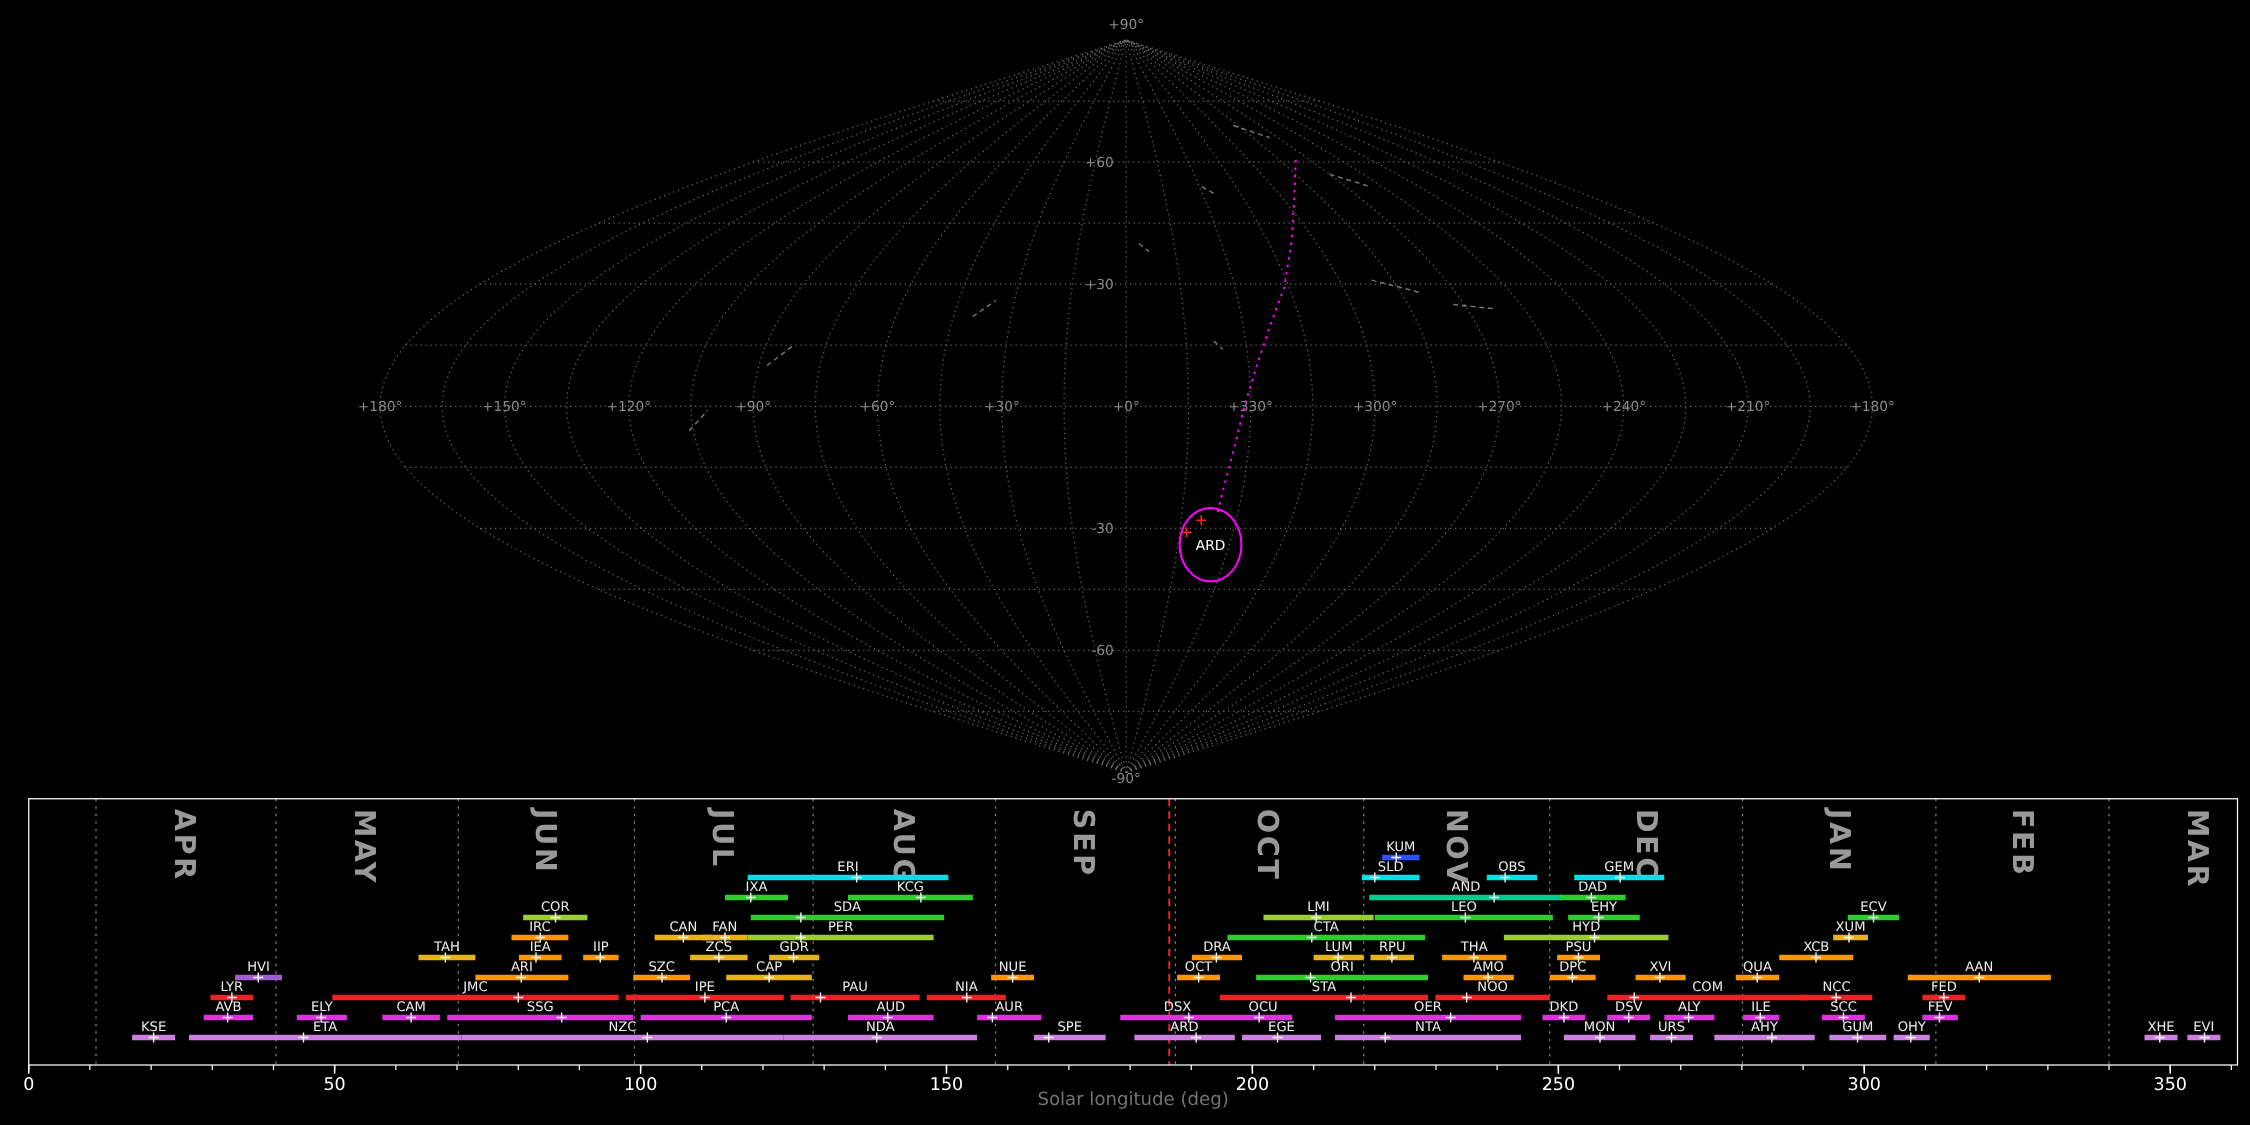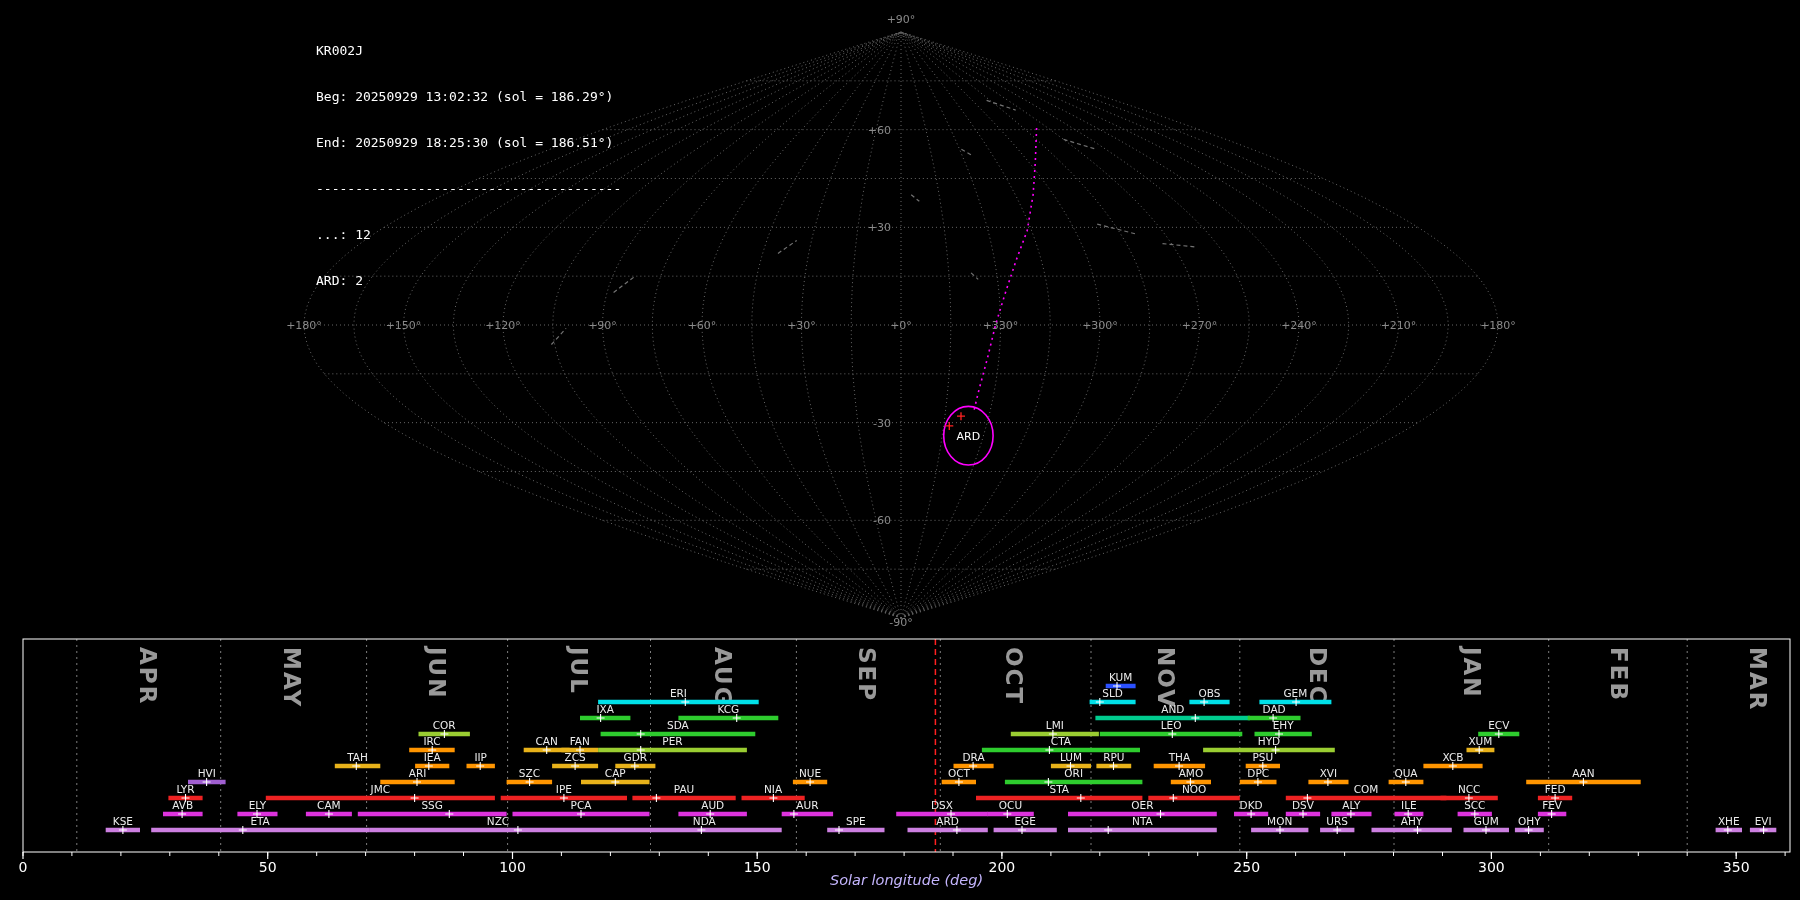--- a/index.html
+++ b/index.html
@@ -10,21 +10,21 @@
   #tl-svg{top:630px;}
   svg text{font-family:"DejaVu Sans",sans-serif;}
   .grid{stroke:#676767;stroke-width:1;stroke-dasharray:1 3;fill:none;}
   .trail{stroke:#9a9a9a;stroke-width:1.2;stroke-dasharray:4 3;opacity:.75;}
   .maplbl{fill:#8a8a8a;font-size:11px;}
   .mgrid{stroke:#7d7d7d;stroke-dasharray:2 4;stroke-width:1;}
   .month{fill:#999;font-size:23px;font-weight:bold;letter-spacing:2px;}
   .info-panel{position:absolute;left:316px;top:12px;color:#fff;
     font-family:"DejaVu Sans Mono",monospace;font-size:13px;line-height:1.18;white-space:pre;}
   .xlabel{position:absolute;left:23px;top:872px;width:1767px;text-align:center;
-    color:#c4b5fd;font-size:14.5px;font-style:italic;}
+    color:#737373;font-size:14.5px;}
 </style>
 </head>
 <body>
 
 <div class="screen">
   <svg id="sky-svg" width="1800" height="630">
       <line x1="746.4850300737951" y1="569.1666666666667" x2="1055.514969926205" y2="569.1666666666667" class="grid"></line>
       <line x1="602.5" y1="520.3333333333333" x2="1199.5" y2="520.3333333333333" class="grid"></line>
       <line x1="478.8572516316311" y1="471.5" x2="1323.142748368369" y2="471.5" class="grid"></line>
       <line x1="383.98283394069006" y1="422.66666666666663" x2="1418.01716605931" y2="422.66666666666663" class="grid"></line>
@@ -89,28 +89,20 @@
       <line x1="551.4" y1="344.5" x2="566.1" y2="328.3" class="trail" stroke="#9a9a9a"></line>
       <line x1="613.6" y1="292.4" x2="635.1" y2="276.2" class="trail" stroke="#9a9a9a"></line>
       <line x1="778.0" y1="253.4" x2="796.7" y2="240.4" class="trail" stroke="#9a9a9a"></line>
       <polyline points="1036.6,128.0 1035.3,162.2 1033.1,194.8 1027.2,230.6 1016.3,259.9 1005.5,292.4 995.5,325.0 987.6,357.6 978.9,390.1 973.4,412.9" fill="none" stroke="#ff00ff" stroke-width="1.6" stroke-dasharray="2 4"></polyline>
       <ellipse cx="968.4" cy="435.7" rx="24.7" ry="29.3" fill="none" stroke="#ff00ff" stroke-width="1.6"></ellipse>
       <text x="968.4" y="439.7" fill="#fff" font-size="11" text-anchor="middle">ARD</text>
       <path d="M945.3 425.9H953.3M949.3 421.9V429.9" stroke="#ff2222" stroke-width="1.3" fill="none"></path>
       <path d="M957.0 416.2H965.0M961.0 412.2V420.2" stroke="#ff2222" stroke-width="1.3" fill="none"></path>
     </svg>
 
-  <div class="info-panel">
-    <div>KR002J</div>
-    <div>Beg: 20250929 13:02:32 (sol = 186.29°)</div>
-    <div>End: 20250929 18:25:30 (sol = 186.51°)</div>
-    <div>---------------------------------------</div>
-    <div>...: 12</div>
-    <div>ARD: 2</div>
-  </div>
 
   <svg id="tl-svg" width="1800" height="270">
       <line x1="76.8" y1="9" x2="76.8" y2="222" class="mgrid"></line>
       <text x="139.8" y="17" class="month" transform="rotate(90 139.8 17)">APR</text>
       <line x1="220.7" y1="9" x2="220.7" y2="222" class="mgrid"></line>
       <text x="284.2" y="17" class="month" transform="rotate(90 284.2 17)">MAY</text>
       <line x1="366.6" y1="9" x2="366.6" y2="222" class="mgrid"></line>
       <text x="428.6" y="17" class="month" transform="rotate(90 428.6 17)">JUN</text>
       <line x1="507.6" y1="9" x2="507.6" y2="222" class="mgrid"></line>
       <text x="570.6" y="17" class="month" transform="rotate(90 570.6 17)">JUL</text>

